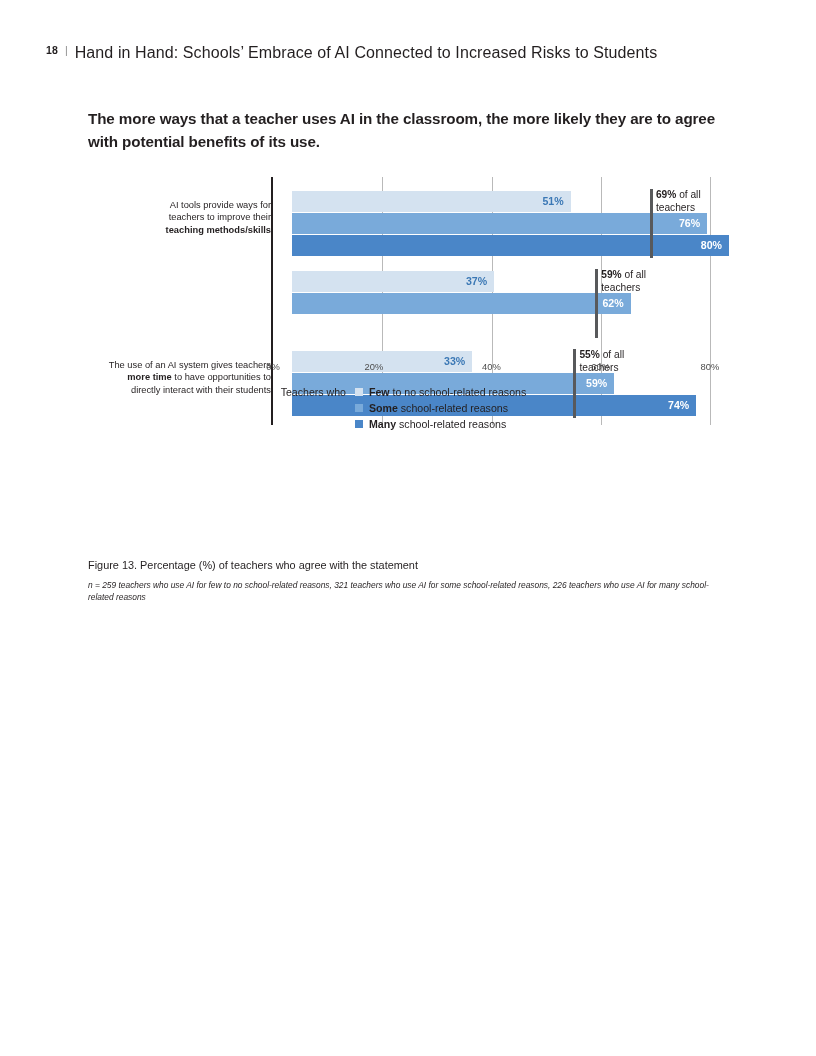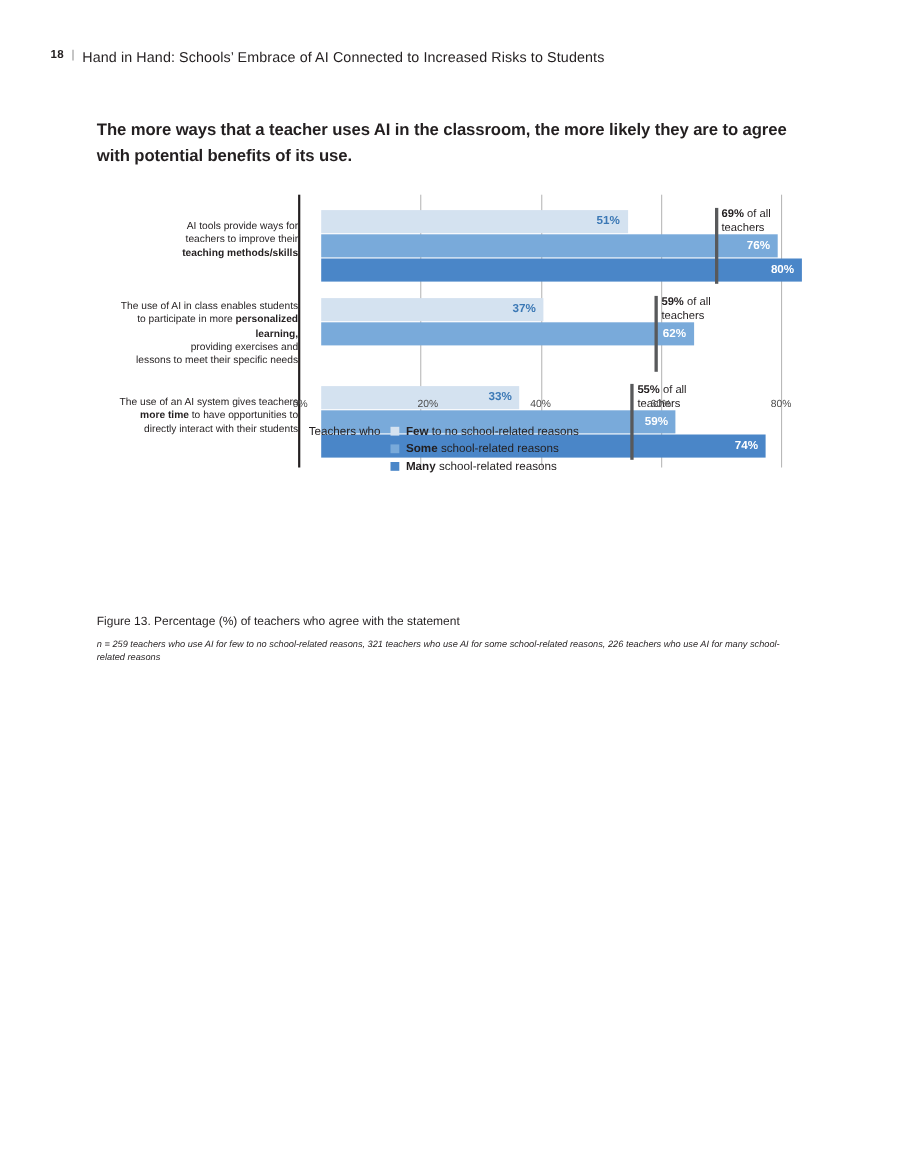--- a/index.html
+++ b/index.html
@@ -30,21 +30,21 @@
   .page-header .pagenum {
     font-weight: bold;
     font-size: 10.5px;
   }
   .page-header .sep {
     margin: 0 7px;
     color: #8a8a8a;
     font-weight: normal;
   }
   .page-header .htitle {
-    font-size: 13px;
+    font-size: 16px;
   }
 
   
   .chart-block {
     position: absolute;
     left: 88px;
     top: 108px;
     width: 630px;
   }
 
@@ -253,21 +253,20 @@
             </div>
             <div class="bar-row">
               <div class="bar" style="width: 437px; background: rgb(74, 134, 200);"></div>
               <div class="bar-value inside-dark" style="left: 395px; width: 35px; text-align: right;">80%</div>
             </div>
           </div>
           <div class="refline" style="left: 561.913px; top: -2px; height: 69px;"></div>
           <div class="ref-label" style="left: 567.913px; top: -3px;"><b>69%</b> of all teachers</div>
         </div>
         <div class="group" style="top: 94px; height: 65px;">
-          <div class="cat-label" style="top: 1px;">The use of AI in class enables students<br>to participate in more <b>personalized learning,</b><br> providing exercises and<br>lessons to meet their specific needs</div>
           <div class="bars">
             <div class="bar-row">
               <div class="bar" style="width: 202.113px; background: rgb(212, 226, 240);"></div>
               <div class="bar-value inside-light" style="left: 160.113px; width: 35px; text-align: right;">37%</div>
             </div>
             <div class="bar-row">
               <div class="bar" style="width: 338.675px; background: rgb(121, 170, 218);"></div>
               <div class="bar-value inside-dark" style="left: 296.675px; width: 35px; text-align: right;">62%</div>
             </div>
           </div>
@@ -291,21 +290,21 @@
             </div>
           </div>
           <div class="refline" style="left: 485.438px; top: -2px; height: 69px;"></div>
           <div class="ref-label" style="left: 491.438px; top: -3px;"><b>55%</b> of all teachers</div>
         </div>
       </div>
   </div>
 
   <div class="xaxis" id="xaxis">
       <div class="xtick" style="left: 185px;">0%</div>
-      <div class="xtick" style="left: 301px;">20%</div>
+      <div class="xtick" style="left: 286px;">20%</div>
       <div class="xtick" style="left: 403.5px;">40%</div>
       <div class="xtick" style="left: 512.75px;">60%</div>
       <div class="xtick" style="left: 622px;">80%</div>
     </div>
 
   <div class="legend">
     <div class="legend-title">
       <div>Teachers who</div>
     </div>
     <div class="legend-items" id="legend-items">

